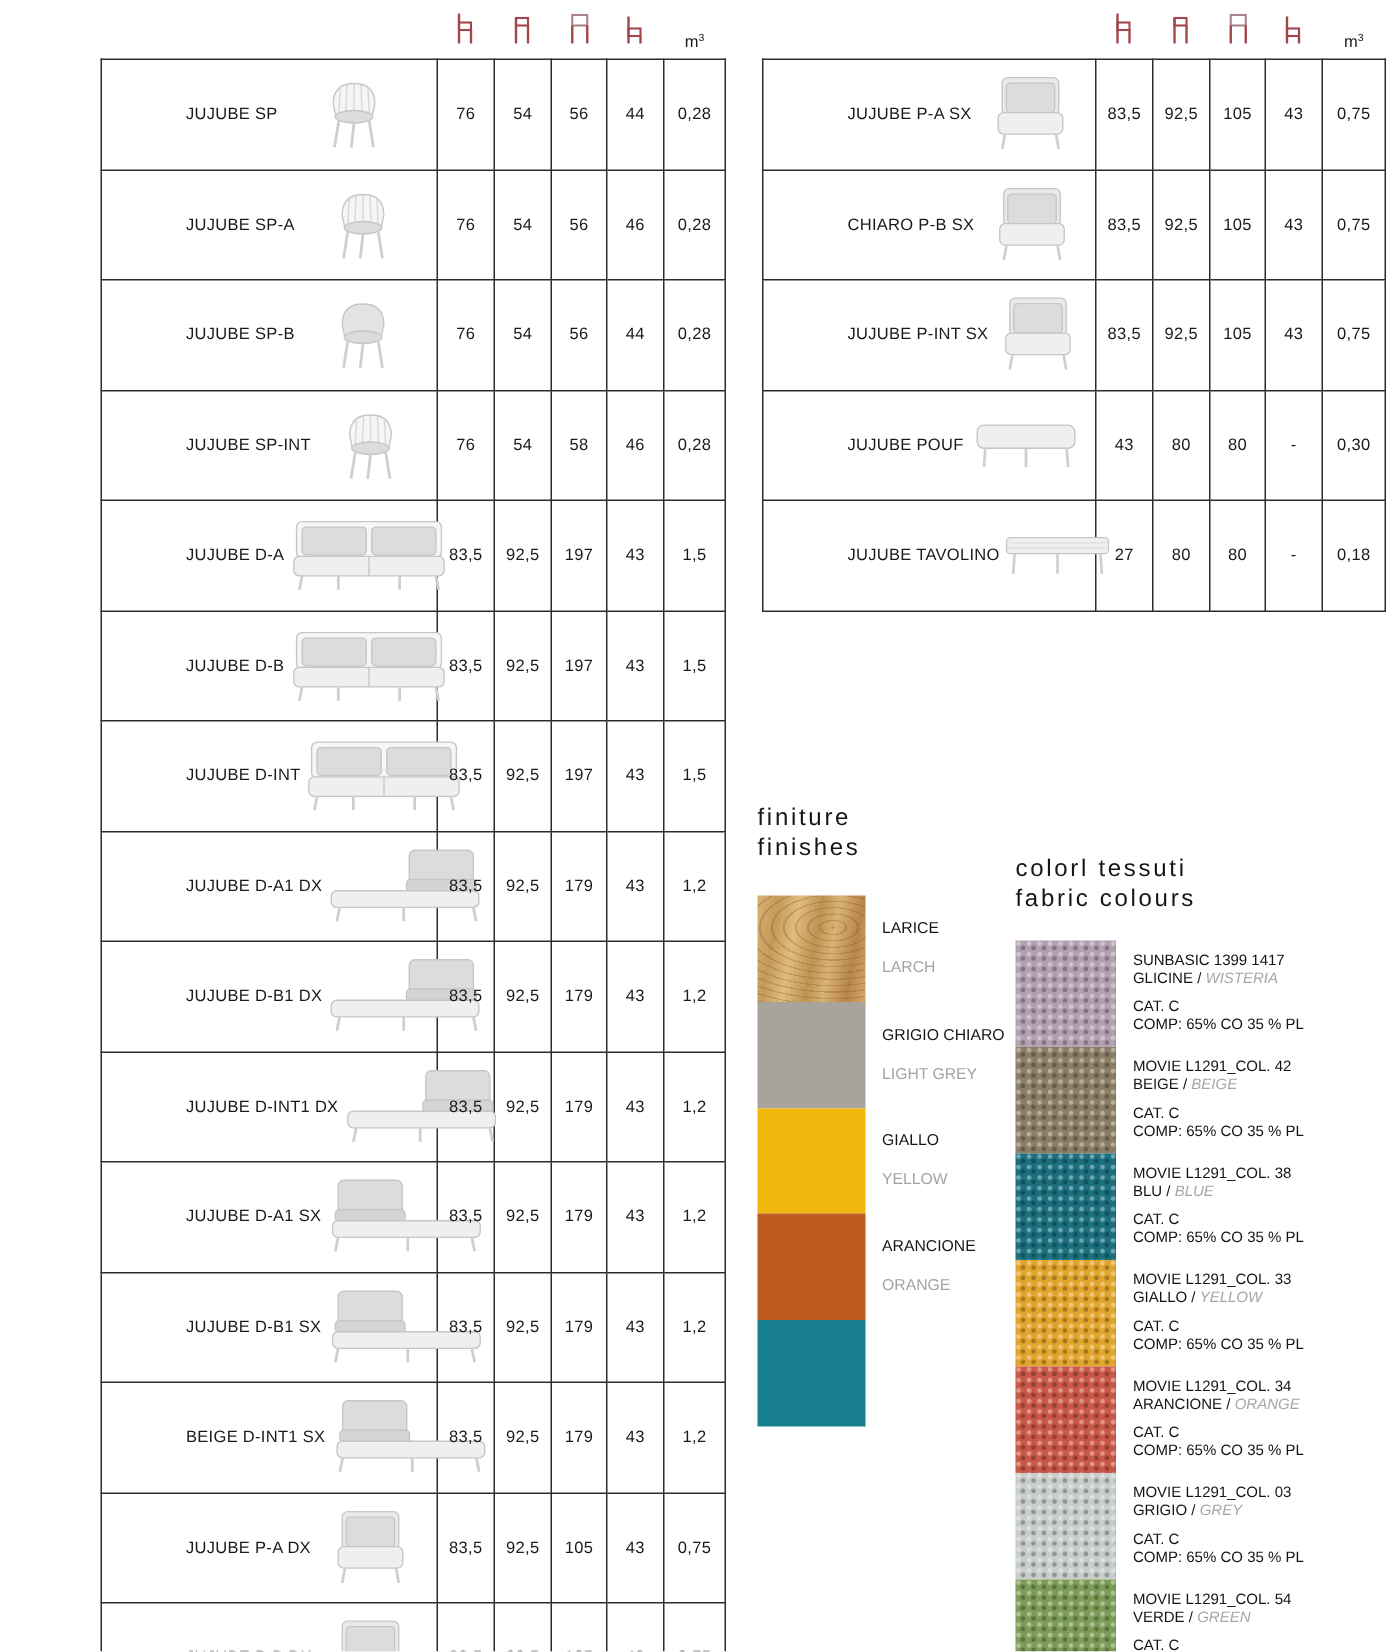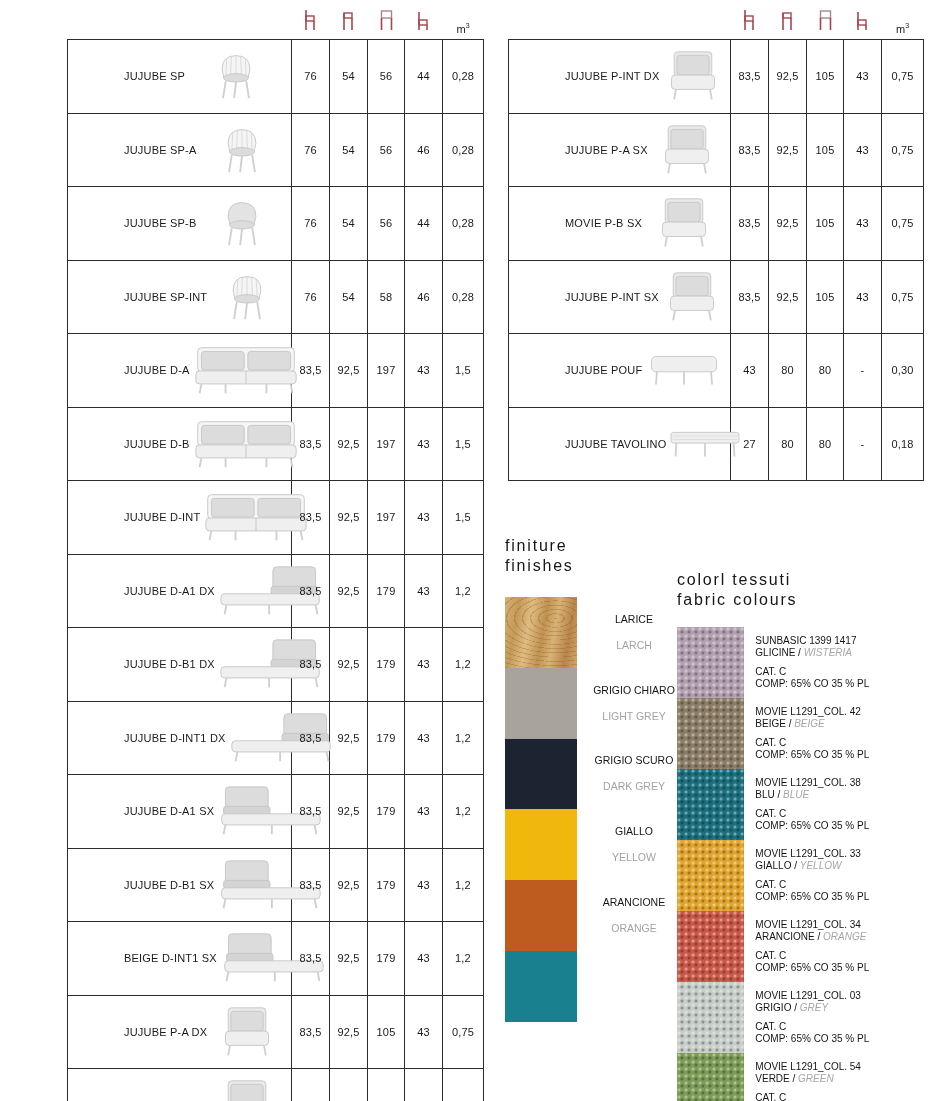--- a/index.html
+++ b/index.html
@@ -22,21 +22,21 @@
   .hvol sup{font-size:7px;}
 
   
   .sec-title{font-size:16px;line-height:19.5px;letter-spacing:1.8px;color:#161616;}
 
   
   #finishes{position:absolute;left:505px;top:536px;width:210px;}
   #fin-list{position:absolute;left:0;top:61px;width:100%;}
   .fin-item{display:flex;height:70.8px;}
   .fin-swatch{width:72px;height:100%;}
-  .fin-label{padding-left:11px;width:92px;display:flex;flex-direction:column;justify-content:center;text-align:center;}
+  .fin-label{padding-left:11px;width:92px;display:flex;flex-direction:column;justify-content:center;}
   .fin-it{font-size:10.5px;line-height:13px;color:#161616;}
   .fin-en{font-size:10.5px;line-height:13px;color:#a3a3a3;margin-top:13px;}
   .wood{position:relative;overflow:hidden;
         background:linear-gradient(100deg,#d8b276 0%,#c49a58 18%,#e0bc82 34%,#c09250 52%,#d8b276 66%,#b8854a 84%,#d3a96b 100%);}
   .wood::after{content:'';position:absolute;inset:0;
         background:repeating-radial-gradient(ellipse 90px 48px at 70% 30%,rgba(122,82,36,.28) 0 1.5px,transparent 1.5px 8px);}
 
   
   #fabrics{position:absolute;left:677px;top:536px;width:211px;margin-top:34px;}
   #fab-list{position:absolute;left:0;top:57px;width:100%;}
@@ -442,61 +442,41 @@
                 <rect x="3" y="11" width="8" height="5" stroke="#a4464e" stroke-width="1.4" fill="none"></rect>
                 <path d="M11 16 V21" stroke="#a4464e" stroke-width="1.6"></path>
               </svg></td>
             <td class="hvol"><span>m</span><sup>3</sup></td>
           </tr>
         </thead>
       <tbody>
           <tr>
             <td class="name-cell">
               <div class="name-inner">
-                <span class="pname">JUJUBE P-INT DX</span>
+                <span class="pname">JUJUBE P-A SX</span>
                 <span class="pimg">
                   <svg width="58" height="52" viewBox="0 0 64 58">
                     <rect x="11" y="2" rx="4" width="42" height="28" fill="#e9e9e9" stroke="#c6c6c6"></rect>
                     <rect x="14" y="6" rx="3" width="36" height="22" fill="#dcdcdc" stroke="#c6c6c6"></rect>
                     <rect x="8" y="28" rx="4" width="48" height="16" fill="#efefef" stroke="#c6c6c6"></rect>
                     <path d="M13 44 L11 55 M51 44 L53 55" stroke="#cfcfcf" stroke-width="2"></path>
                   </svg>
                 </span>
               </div>
             </td>
             <td class="val">83,5</td>
             <td class="val">92,5</td>
             <td class="val">105</td>
             <td class="val">43</td>
             <td class="val">0,75</td>
           </tr>
           <tr>
             <td class="name-cell">
               <div class="name-inner">
-                <span class="pname">JUJUBE P-A SX</span>
-                <span class="pimg">
-                  <svg width="58" height="52" viewBox="0 0 64 58">
-                    <rect x="11" y="2" rx="4" width="42" height="28" fill="#e9e9e9" stroke="#c6c6c6"></rect>
-                    <rect x="14" y="6" rx="3" width="36" height="22" fill="#dcdcdc" stroke="#c6c6c6"></rect>
-                    <rect x="8" y="28" rx="4" width="48" height="16" fill="#efefef" stroke="#c6c6c6"></rect>
-                    <path d="M13 44 L11 55 M51 44 L53 55" stroke="#cfcfcf" stroke-width="2"></path>
-                  </svg>
-                </span>
-              </div>
-            </td>
-            <td class="val">83,5</td>
-            <td class="val">92,5</td>
-            <td class="val">105</td>
-            <td class="val">43</td>
-            <td class="val">0,75</td>
-          </tr>
-          <tr>
-            <td class="name-cell">
-              <div class="name-inner">
-                <span class="pname">MOVIE P-B SX</span>
+                <span class="pname">CHIARO P-B SX</span>
                 <span class="pimg">
                   <svg width="58" height="52" viewBox="0 0 64 58">
                     <rect x="11" y="2" rx="4" width="42" height="28" fill="#e9e9e9" stroke="#c6c6c6"></rect>
                     <rect x="14" y="6" rx="3" width="36" height="22" fill="#dcdcdc" stroke="#c6c6c6"></rect>
                     <rect x="8" y="28" rx="4" width="48" height="16" fill="#efefef" stroke="#c6c6c6"></rect>
                     <path d="M13 44 L11 55 M51 44 L53 55" stroke="#cfcfcf" stroke-width="2"></path>
                   </svg>
                 </span>
               </div>
             </td>
@@ -578,27 +558,20 @@
           <div class="fin-label">
             <div class="fin-it">LARICE</div>
             <div class="fin-en">LARCH</div>
           </div>
         </div>
         <div class="fin-item">
           <div class="fin-swatch" style="background: rgb(168, 164, 156);"></div>
           <div class="fin-label">
             <div class="fin-it">GRIGIO CHIARO</div>
             <div class="fin-en">LIGHT GREY</div>
-          </div>
-        </div>
-        <div class="fin-item">
-          <div class="fin-swatch" style="background: rgb(27, 36, 48);"></div>
-          <div class="fin-label">
-            <div class="fin-it">GRIGIO SCURO</div>
-            <div class="fin-en">DARK GREY</div>
           </div>
         </div>
         <div class="fin-item">
           <div class="fin-swatch" style="background: rgb(240, 183, 13);"></div>
           <div class="fin-label">
             <div class="fin-it">GIALLO</div>
             <div class="fin-en">YELLOW</div>
           </div>
         </div>
         <div class="fin-item">

